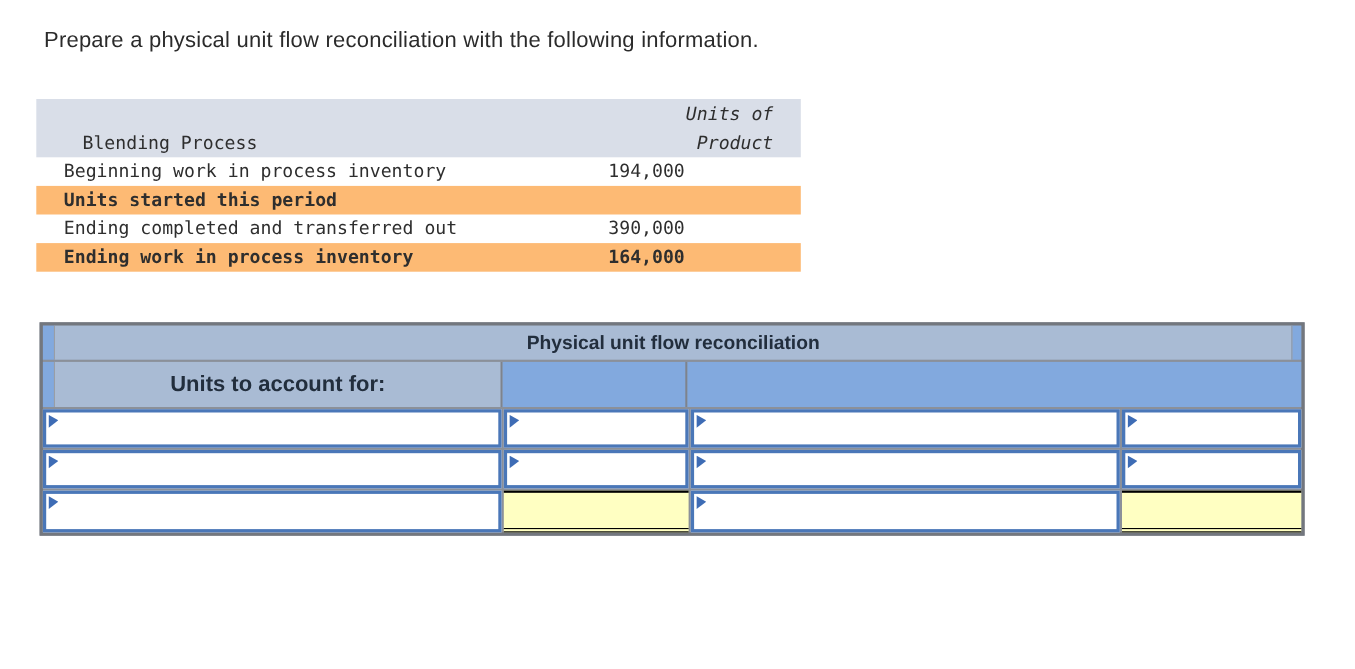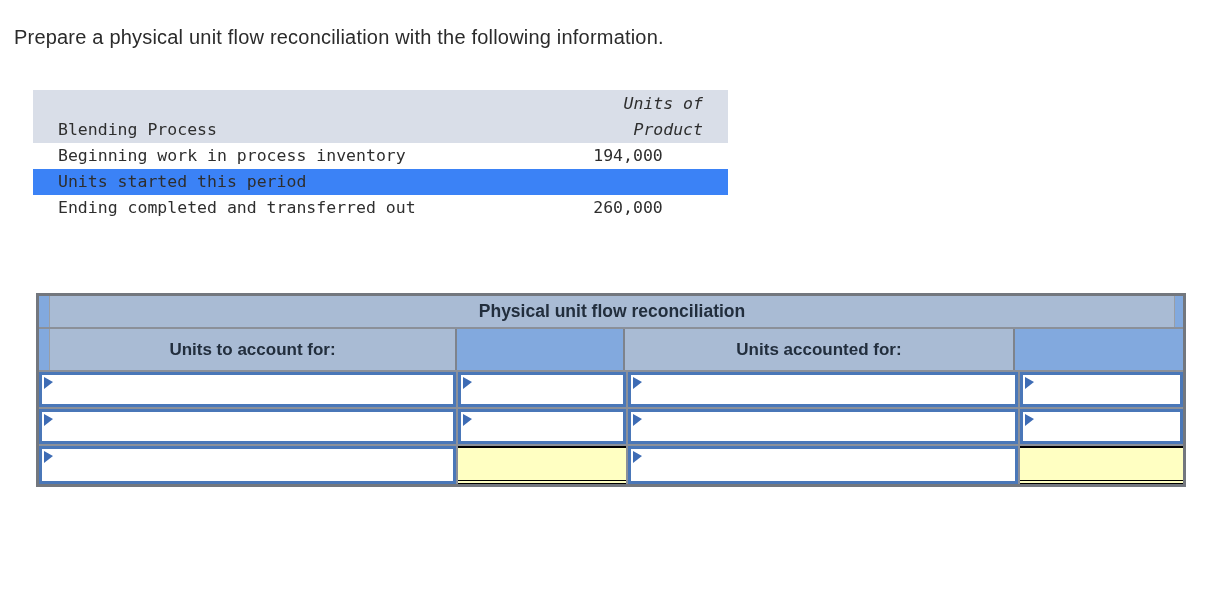--- a/index.html
+++ b/index.html
@@ -3,37 +3,37 @@
 <meta charset="utf-8">
 <style>
   html,body{margin:0;padding:0;}
   body{
     width:1232px;height:608px;position:relative;background:#ffffff;
     font-family:"Liberation Sans",sans-serif;overflow:hidden;
   }
 
   
   .prompt{
-    position:absolute;left:14px;top:26px;
+    position:absolute;left:40px;top:26px;
     font-size:20px;color:#2b2b2b;letter-spacing:.2px;
   }
 
   
   .info-table{
     position:absolute;left:33px;top:90px;width:695px;
     font-family:"DejaVu Sans Mono","Liberation Mono",monospace;
     font-size:16.5px;color:#2e2e2e;
   }
   .info-header{background:#d9dee8;display:flex;align-items:flex-end;height:53px;}
-  .info-header .col-label{flex:1;padding-left:25px;line-height:26px;}
+  .info-header .col-label{flex:1;padding-left:42px;line-height:26px;}
   .info-header .col-value{width:150px;text-align:right;padding-right:25px;line-height:26px;white-space:pre-line;font-style:italic;}
   .info-row{display:flex;height:26px;line-height:26px;gap:31px;}
-  .info-row.alt{background:#3b82f6;}
+  .info-row.alt{background:#fdba74;font-weight:bold;}
   .info-row .col-label{flex:1;padding-left:25px;}
-  .info-row .col-value{width:150px;text-align:center;padding-right:25px;}
+  .info-row .col-value{width:150px;text-align:left;padding-right:25px;}
 
   
   .recon{
     position:absolute;left:36px;top:293px;width:1150px;height:194px;
     box-sizing:border-box;border:3px solid #73777e;background:#8b9099;
     display:flex;flex-direction:column;gap:2px;
   }
   .r-row{display:flex;flex:0 0 auto;}
   .r-title{height:31px;}
   .r-head{height:41px;}
@@ -42,21 +42,21 @@
 
   .strip{width:10px;background:#82a9de;border-right:1px solid #999ea6;flex:0 0 auto;}
   .strip-r{width:8px;background:#82a9de;border-right:none;border-left:1px solid #999ea6;flex:0 0 auto;}
 
   .title-cell{
     flex:1;background:#a9bbd4;display:flex;align-items:center;justify-content:center;
     font-weight:bold;font-size:17.5px;color:#222e3d;
   }
   .head-label{
     background:#a9bbd4;display:flex;align-items:center;justify-content:center;
-    font-weight:bold;font-size:17px;color:#222e3d;
+    font-weight:bold;font-size:20px;color:#222e3d;
     border-right:2px solid #7e838c;box-sizing:border-box;flex:0 0 auto;
   }
   .head-blue{background:#82a9de;box-sizing:border-box;flex:0 0 auto;}
   .w1{width:407px;} .w2{width:168px;border-right:2px solid #7e838c;} .w3{width:390px;} .w4{width:163px;}
 
   .cell{
     box-sizing:border-box;position:relative;flex:0 0 auto;
   }
   .c1{width:417px;} .c2{width:168px;} .c3{width:390px;} .c4{width:163px;}
   .cell.white{background:#ffffff;border:3px solid #4a77b8;}
@@ -81,37 +81,40 @@
   </div>
   <div class="info-row">
     <div class="col-label">Beginning work in process inventory</div>
     <div class="col-value">194,000</div>
   </div>
   <div class="info-row alt">
     <div class="col-label">Units started this period</div>
   </div>
   <div class="info-row">
     <div class="col-label">Ending completed and transferred out</div>
-    <div class="col-value">260,000</div>
+    <div class="col-value">390,000</div>
+  </div>
+  <div class="info-row alt">
+    <div class="col-label">Ending work in process inventory</div>
+    <div class="col-value">164,000</div>
   </div>
 </div>
 
 <div class="recon">
 
   <div class="r-row r-title">
     <div class="strip"></div>
     <div class="title-cell">Physical unit flow reconciliation</div>
     <div class="strip-r"></div>
   </div>
 
   <div class="r-row r-head">
     <div class="strip"></div>
     <div class="head-label w1">Units to account for:</div>
     <div class="head-blue w2"></div>
-    <div class="head-label w3">Units accounted for:</div>
     <div class="head-blue w4" style="flex:1;"></div>
   </div>
 
   <div class="r-row r-input">
     <div class="cell white c1">
       <span class="marker"></span>
       <span></span>
     </div>
     <div class="cell white c2">
       <span class="marker"></span>

